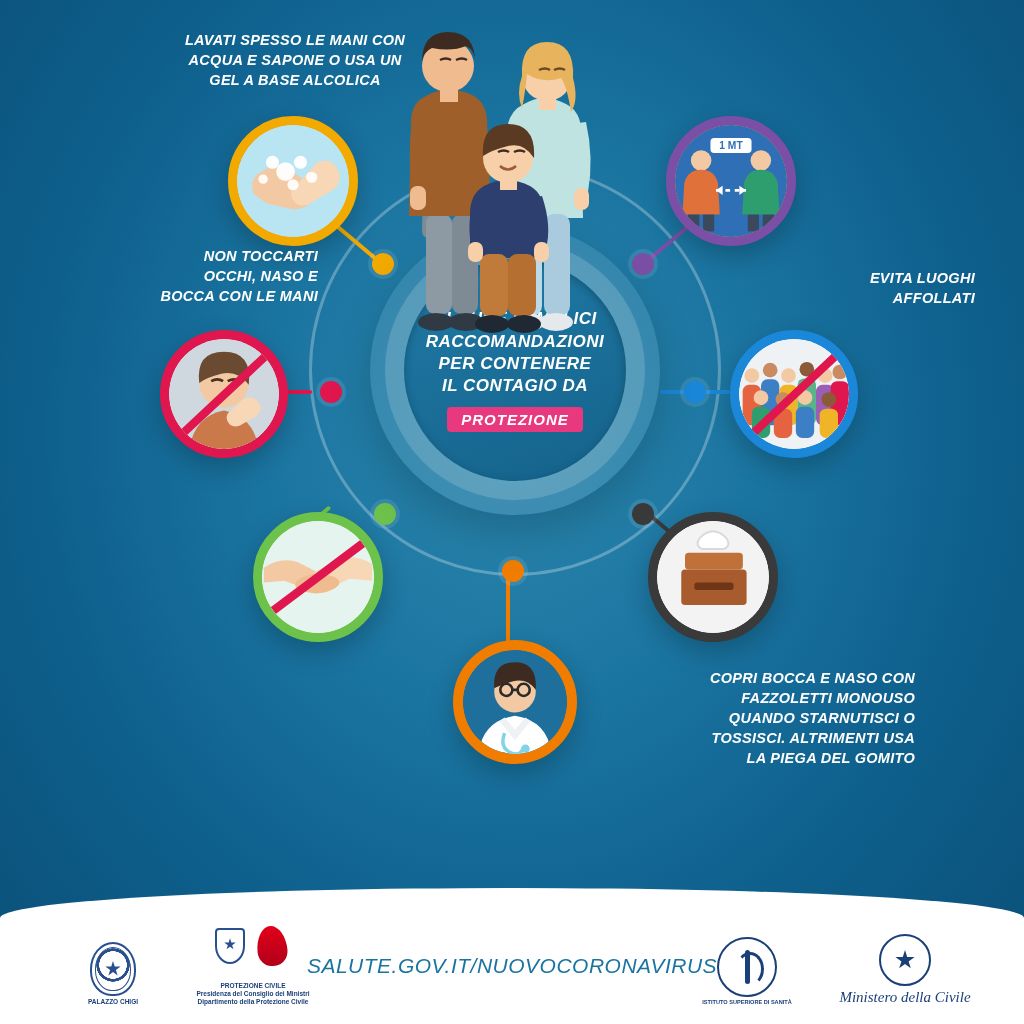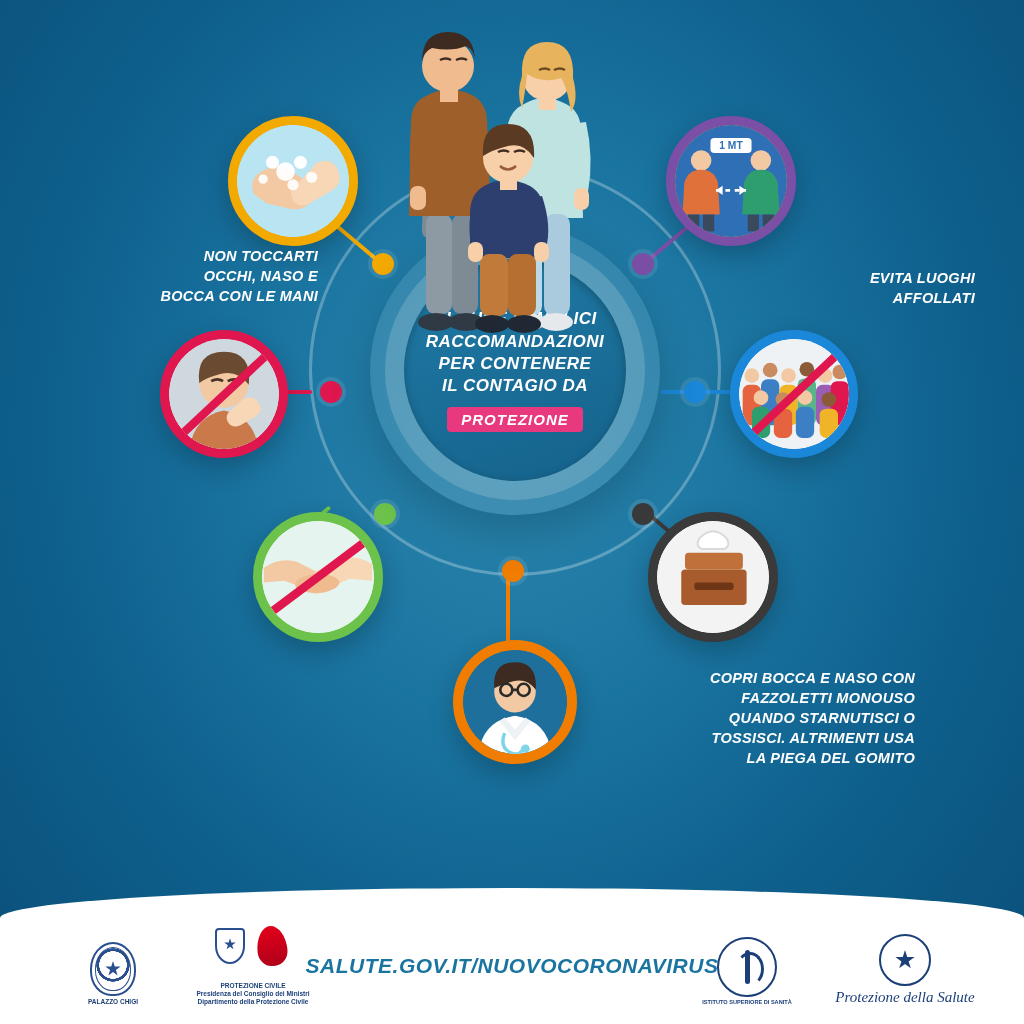--- a/index.html
+++ b/index.html
@@ -82,21 +82,21 @@
   .caption.left { text-align: right; }
   
   .footer-band {
     position: absolute; left: 0; bottom: 0; width: 1024px; height: 136px;
     background: #ffffff;
     border-top-left-radius: 100% 60px; border-top-right-radius: 100% 60px;
   }
   .footer-url {
     position: absolute; left: 50%; transform: translateX(-50%);
     bottom: 46px;
-    color: #1a74a0; font-weight: bold; font-style: italic;
+    color: #1a74a0; font-weight: normal; font-style: italic;
     font-size: 21px; letter-spacing: .5px; white-space: nowrap;
   }
   .bottom-note {
     position: absolute; left: 0; width: 1024px; top: 806px;
     text-align: center; color: #fff; font-weight: bold; font-style: italic;
     font-size: 14.5px; line-height: 1.55; letter-spacing: .3px;
     text-transform: uppercase; white-space: pre-line;
   }
   .logo { position: absolute; bottom: 18px; text-align: center; }
   .logo .logo-caption {
@@ -259,20 +259,23 @@
         <path d="M86 40 q16 -6 22 8 q6 14 -6 22 l-24 14 q-12 6 -18 -4 q-6 -10 6 -18 z" fill="#f7d7b6"></path>
         <circle cx="52" cy="50" r="10" fill="#fff" opacity=".95"></circle>
         <circle cx="68" cy="40" r="7" fill="#fff" opacity=".95"></circle>
         <circle cx="38" cy="40" r="7" fill="#fff" opacity=".95"></circle>
         <circle cx="80" cy="56" r="6" fill="#fff" opacity=".9"></circle>
         <circle cx="28" cy="58" r="5" fill="#fff" opacity=".9"></circle>
         <circle cx="60" cy="64" r="6" fill="#fff" opacity=".9"></circle>
       </svg>
     </div>
   </div>
+  <div class="caption center" style="left:130px; top:30px; width:330px;">LAVATI SPESSO LE MANI CON
+ACQUA E SAPONE O USA UN
+GEL A BASE ALCOLICA</div>
 
   <div class="icon-circle" style="left:666px; top:116px; width:130px; height:130px; border:9px solid #7b4fa6; background:#7b4fa6;">
     <div class="inner" style="background:#eab308;">
       <svg viewBox="0 0 120 120" width="118" height="118">
         <rect width="120" height="120" fill="#2f6fb5"></rect>
         <g>
           <circle cx="28" cy="38" r="11" fill="#f3c9a3"></circle>
           <path d="M10 62 q4 -14 18 -14 q14 0 18 14 l2 34 -40 0z" fill="#e1713a"></path>
           <rect x="14" y="96" width="12" height="18" fill="#3a4a5c"></rect>
           <rect x="30" y="96" width="12" height="18" fill="#3a4a5c"></rect>
@@ -413,16 +416,16 @@
 
   <div class="logo" style="left:692px; width:110px;">
     <div class="iss-seal">
       <div class="iss-rod"></div>
     </div>
     <div class="logo-caption" style="font-size:5.6px;">ISTITUTO SUPERIORE DI SANITÀ</div>
   </div>
 
   <div class="logo ms-logo" style="left:830px;">
     <div class="ms-seal"></div>
-    <div class="ms-serif">Protezione della Salute</div>
+    <div class="ms-serif">Ministero della Civile</div>
   </div>
 
 </div>
 
 </body></html>

